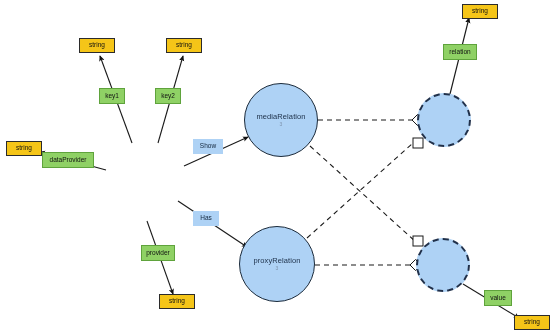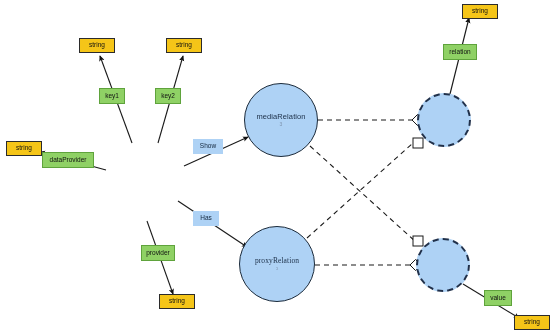--- a/index.html
+++ b/index.html
@@ -120,21 +120,21 @@
       <path d="M 410 265 L 415.5 259.5 L 421 265 L 415.5 270.5 Z"></path>
     </g>
   </svg>
 
 
   <div class="node circle" style="left:244px; top:83px; width:74px; height:74px;">
     <span class="c-title">mediaRelation</span>
     <span class="c-sub">3</span>
   </div>
 
-  <div class="node circle" style="left:239px; top:226px; width:76px; height:76px;font-family:Liberation Serif, serif;">
+  <div class="node circle" style="left:239px; top:226px; width:76px; height:76px;">
     <span class="c-title">proxyRelation</span>
     <span class="c-sub">3</span>
   </div>
 
   <div class="node circle dashed" style="left:417px; top:93px; width:54px; height:54px;">
     <span class="c-title"></span>
   </div>
 
   <div class="node circle dashed" style="left:416px; top:238px; width:54px; height:54px;">
     <span class="c-title"></span>

